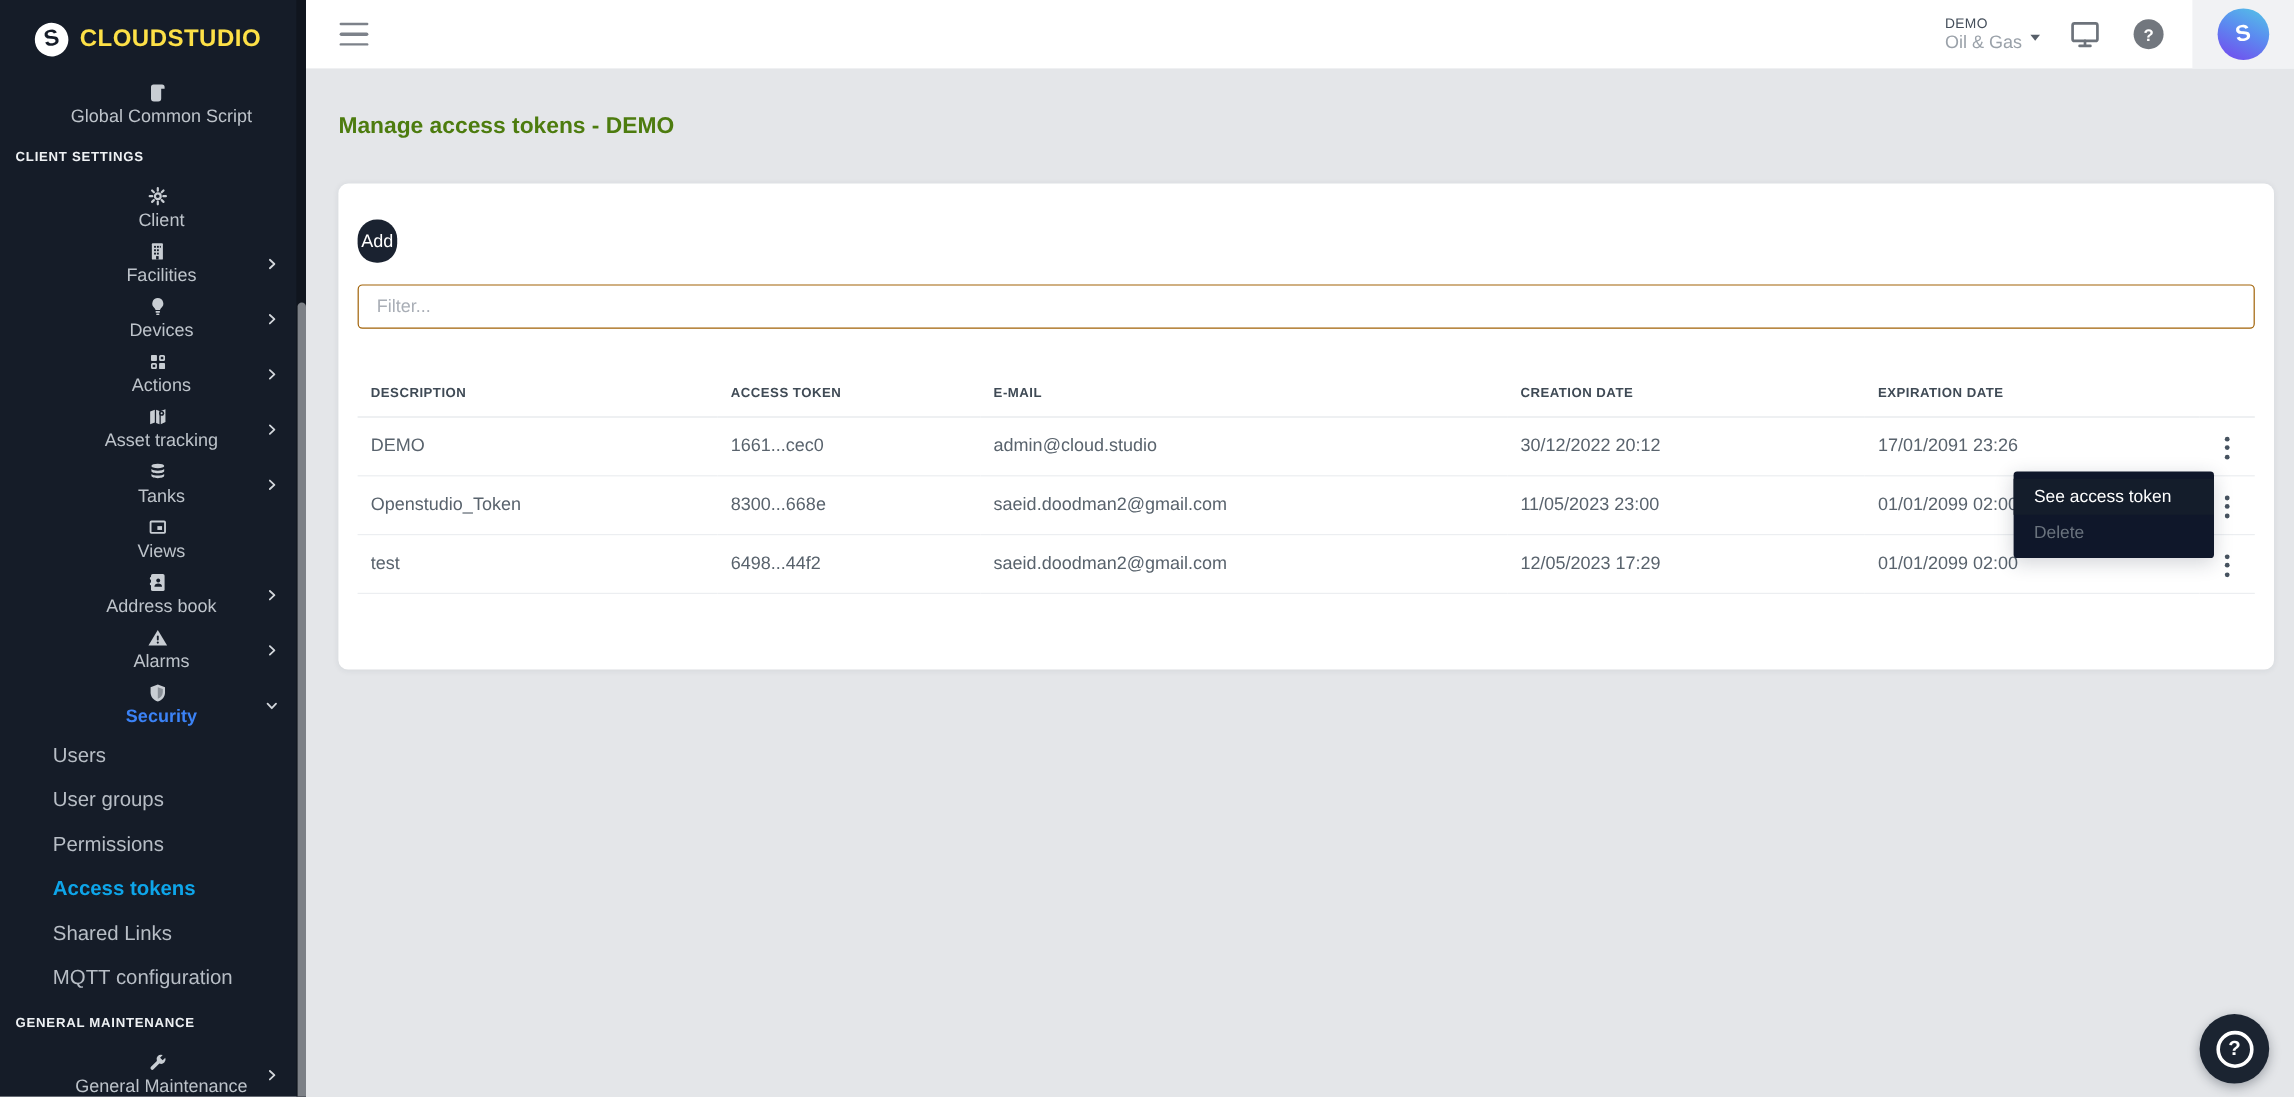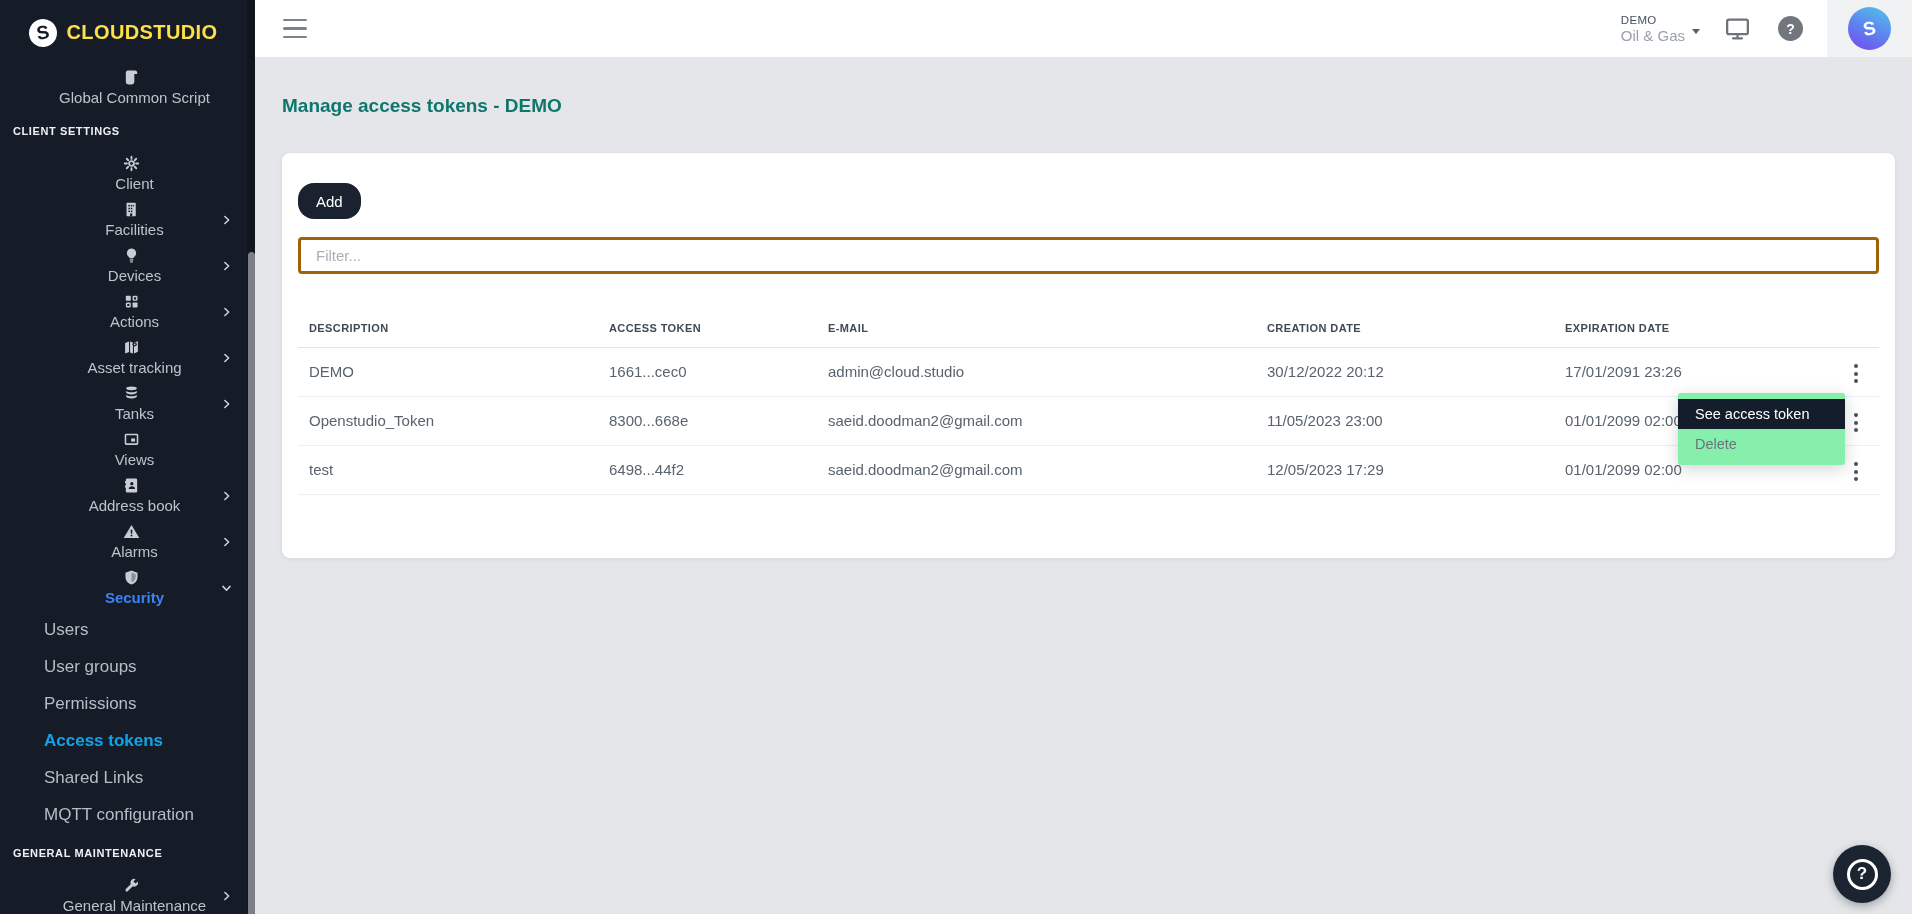--- a/index.html
+++ b/index.html
@@ -62,51 +62,51 @@
   .avatar-strip { width:85px; height:100%; background:#f1f2f4; display:flex; align-items:center; justify-content:center; }
   .avatar {
     width:43px; height:43px; border-radius:50%;
     background:linear-gradient(205deg,#53c6e6 0%,#5b8cf0 45%,#6e59ee 85%);
     display:flex; align-items:center; justify-content:center; cursor:pointer;
     color:#fff; font-weight:800; font-size:19px;
   }
   .avatar span { transform:rotate(-10deg); }
   
   .main { position:absolute; left:255px; top:57px; right:0; bottom:0; background:#e4e6e9; padding:38px 0 0 27px; }
-  .page-title { font-size:19px; line-height:22px; font-weight:700; color:#0f766e; }
+  .page-title { font-size:19px; line-height:22px; font-weight:700; color:#4d7c0f; }
   .card {
     margin-top:36px; width:1613px; background:#fff; border-radius:8px;
     box-shadow:0 1px 5px rgba(30,40,60,.07); padding:30px 0 63px 0;
   }
   .add-btn {
-    margin-left:16px; height:36px; padding:0 18px; background:#1a2230; color:#fff;
+    margin-left:16px; height:36px; padding:0 3px; background:#1a2230; color:#fff;
     border:none; border-radius:16px; font-size:15px; font-family:inherit; cursor:pointer;
   }
   .filter-input {
     display:block; margin:18px 16px 0 16px; width:1581px; height:37px;
-    border:3px solid #a16207; border-radius:4px; padding:0 15px; font-size:15px;
+    border:1px solid #a16207; border-radius:4px; padding:0 15px; font-size:15px;
     font-family:inherit; color:#59636d; outline:none;
   }
   .filter-input::placeholder { color:#a9aeb6; }
   table { margin:0 16px; width:1581px; border-collapse:collapse; table-layout:fixed; }
   th {
     height:73px; vertical-align:bottom; padding:0 0 13px 11px; text-align:left;
     font-size:11px; font-weight:700; letter-spacing:.4px; color:#3f4a55;
     border-bottom:1px solid #e3e6e9;
   }
   td {
     height:49px; padding-left:11px; font-size:15px; color:#59636d;
     border-bottom:1px solid #eceef1; white-space:nowrap; overflow:hidden;
   }
   td.menu-cell { padding:0; text-align:center; }
   .dots { display:inline-flex; flex-direction:column; gap:3.5px; padding:6px; cursor:pointer; }
   .dots i { width:4px; height:4px; border-radius:50%; background:#46525f; }
   
   .context-menu {
-    position:absolute; left:1678px; top:393px; width:167px; background:#86efac;
+    position:absolute; left:1678px; top:393px; width:167px; background:#0f172a;
     border-radius:3px; box-shadow:0 4px 16px rgba(30,40,60,.2); padding:6px 0; z-index:10;
   }
   .menu-item { height:30px; display:flex; align-items:center; padding-left:17px; font-size:14.5px; color:#6a737e; cursor:pointer; }
   .menu-item.highlighted { background:#141d2b; color:#fff; }
   
   .fab {
     position:absolute; left:1833px; top:845px; width:58px; height:58px; border-radius:50%;
     background:#1b2431; border:none; display:flex; align-items:center; justify-content:center;
     box-shadow:0 3px 10px rgba(20,28,43,.35); cursor:pointer; z-index:8;
   }

